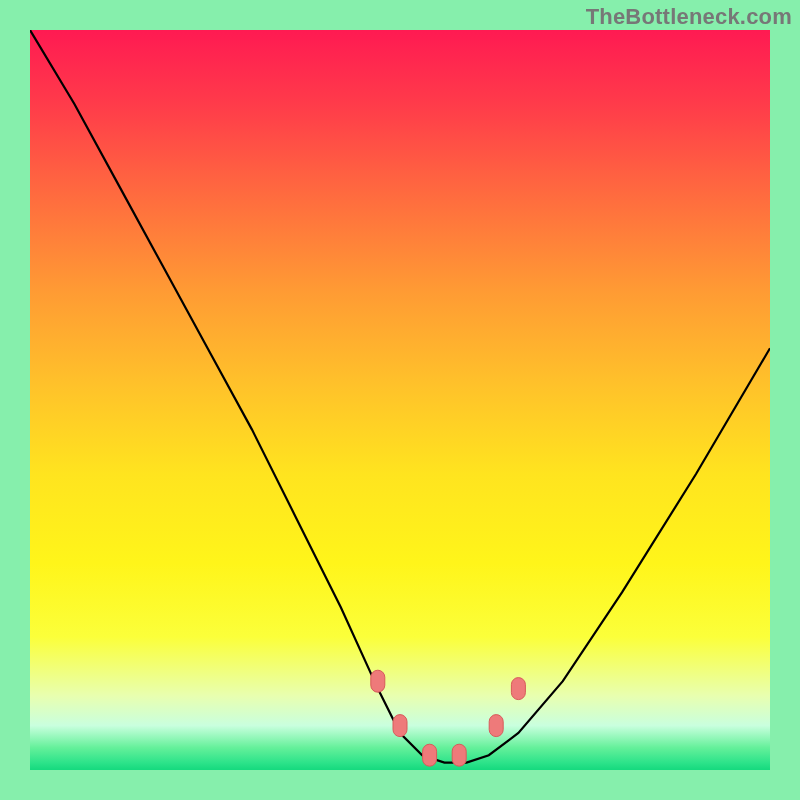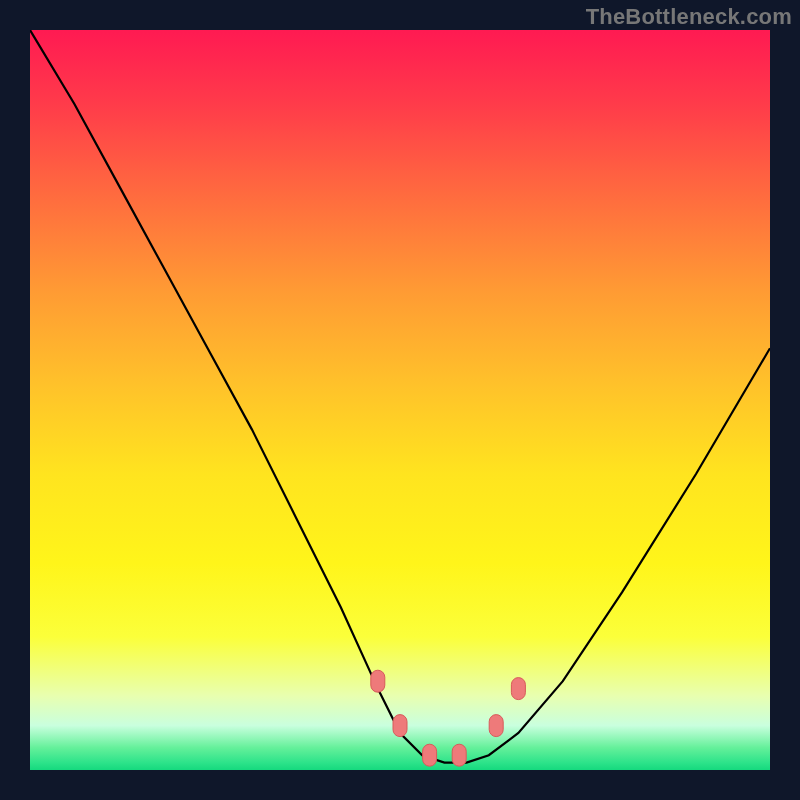--- a/index.html
+++ b/index.html
@@ -9,21 +9,21 @@
     height: 800px;
     background: #000;
     overflow: hidden;
   }
   .frame {
     position: absolute;
     top: 0;
     left: 0;
     width: 800px;
     height: 800px;
-    background: #0f172a;
+    background: #86efac;
   }
   .plot {
     position: absolute;
     top: 30px;
     left: 30px;
     width: 740px;
     height: 740px;
     background: linear-gradient(to bottom,
       #ff1a52 0%,
       #ff3b4a 10%,

